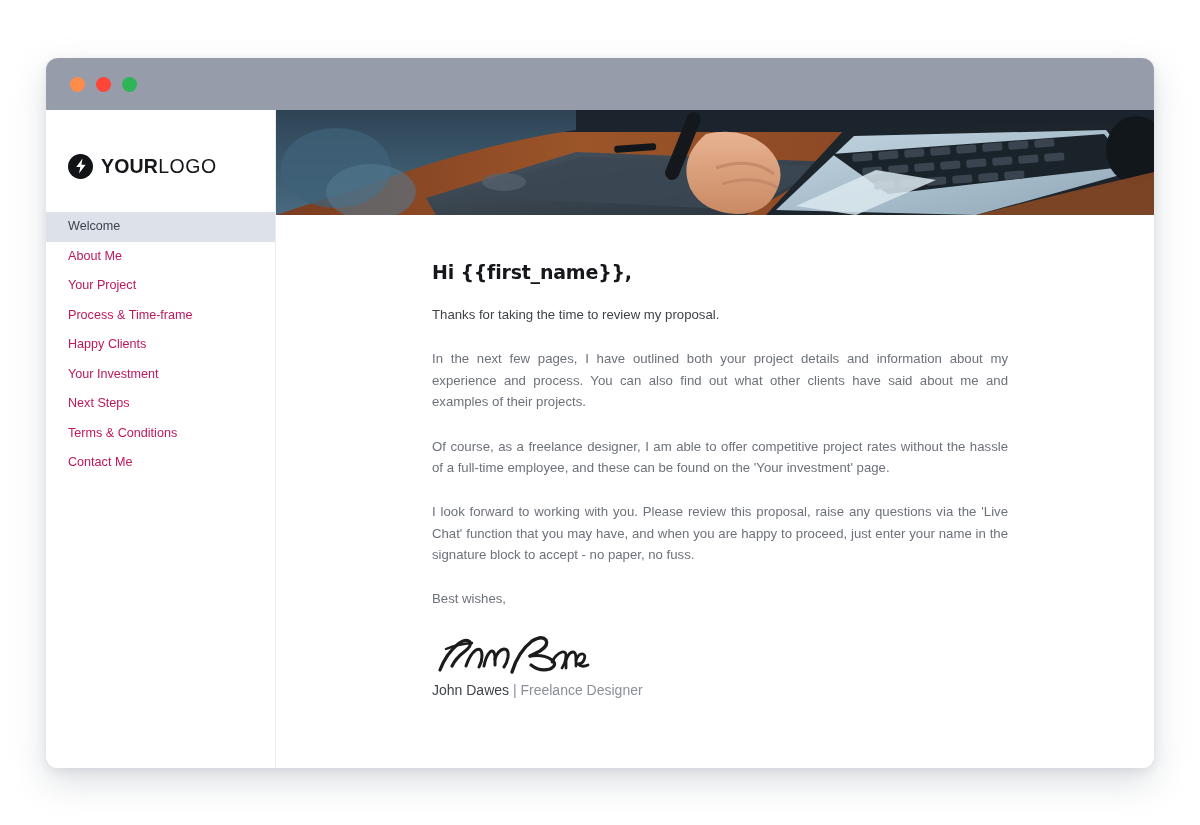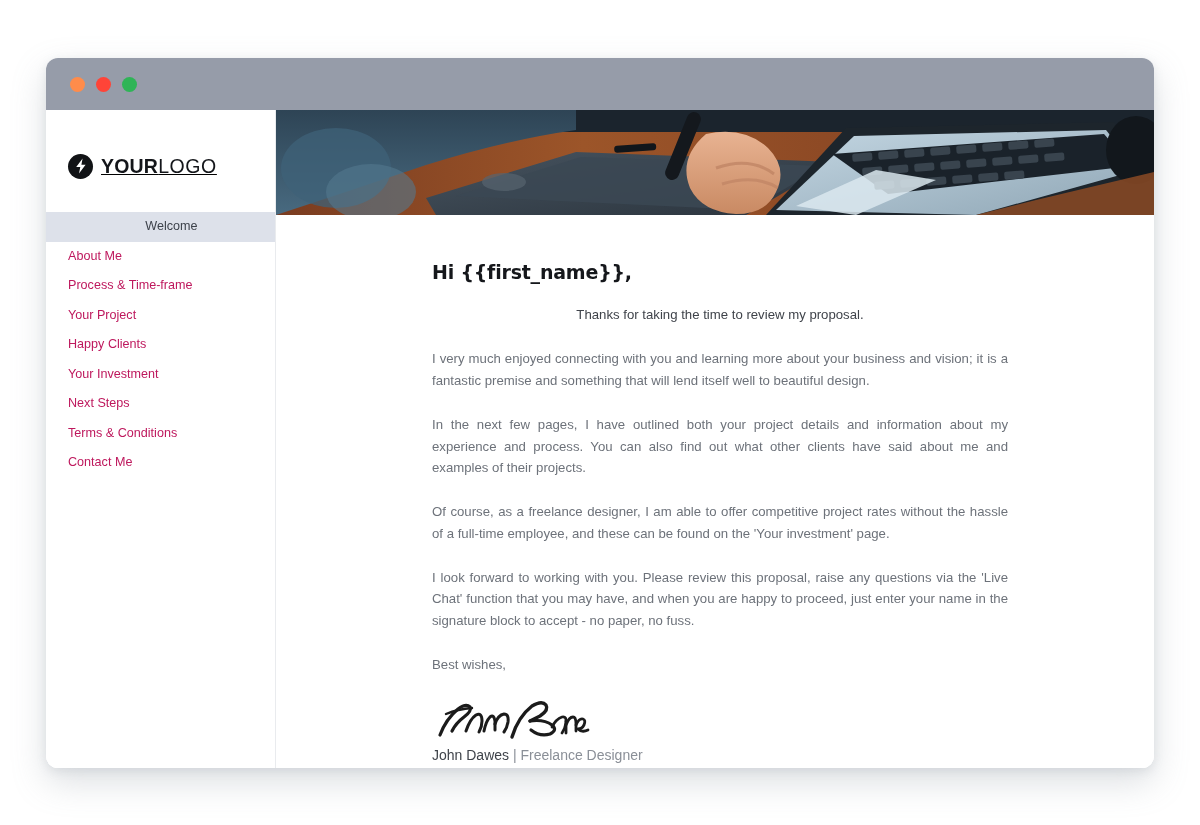--- a/index.html
+++ b/index.html
@@ -75,21 +75,20 @@
     border-right: 1px solid #e9ebee;
     box-sizing: border-box;
   }
   .logo {
     display: flex;
     align-items: center;
     gap: 8px;
     padding: 36px 0 0 22px;
     height: 40px;
     box-sizing: content-box;
-    text-decoration: underline;
   }
   .logo-mark {
     width: 25px;
     height: 25px;
     border-radius: 50%;
     background: #111316;
     display: flex;
     align-items: center;
     justify-content: center;
     flex: 0 0 auto;
@@ -113,21 +112,20 @@
     line-height: 29.5px;
     padding-left: 22px;
     font-size: 12.6px;
     color: #be185d;
     white-space: nowrap;
     cursor: pointer;
   }
   .nav-item.active {
     background: #dde1ea;
     color: #3d424b;
-    text-align: center;
   }
 
   
   .main {
     position: absolute;
     left: 230px;
     top: 0;
     right: 0;
     height: 100%;
     background: #ffffff;
@@ -154,21 +152,20 @@
     letter-spacing: -0.2px;
     color: #15171b;
     font-family: "DejaVu Sans", sans-serif;
   }
 
   .lead {
     margin: 0 0 23px 0;
     font-size: 13.2px;
     line-height: 1.55;
     color: #3f434a;
-    text-align: center;
   }
 
   .para {
     margin: 0 0 23px 0;
     font-size: 13.2px;
     line-height: 1.62;
     color: #6d727a;
     text-align: justify;
   }
 
@@ -221,22 +218,22 @@
             <svg width="14" height="16" viewBox="0 0 14 16" aria-hidden="true">
               <path d="M8.6 0.4 L2.2 9.0 L6.3 9.0 L5.0 15.6 L11.6 6.7 L7.4 6.7 Z" fill="#ffffff"></path>
             </svg>
           </span>
           <span class="logo-text"><span class="b">YOUR</span><span class="l">LOGO</span></span>
         </div>
 
         <div class="nav">
           <div class="nav-item active">Welcome</div>
           <div class="nav-item">About Me</div>
+          <div class="nav-item">Your Project</div>
           <div class="nav-item">Process &amp; Time-frame</div>
-          <div class="nav-item">Your Project</div>
           <div class="nav-item">Happy Clients</div>
           <div class="nav-item">Your Investment</div>
           <div class="nav-item">Next Steps</div>
           <div class="nav-item">Terms &amp; Conditions</div>
           <div class="nav-item">Contact Me</div>
         </div>
 
       </div>
 
       <div class="main">
@@ -312,21 +309,20 @@
             <path d="M760 90 L878 62 L878 105 L700 105 Z" fill="#8b4a25" opacity="0.85"></path>
           </svg>
         </div>
 
         <div class="doc">
 
           <h1>Hi {{first_name}},</h1>
 
           <p class="lead">Thanks for taking the time to review my proposal.</p>
 
-          <p class="para">I very much enjoyed connecting with you and learning more about your business and vision; it is a fantastic premise and something that will lend itself well to beautiful design.</p>
           <p class="para">In the next few pages, I have outlined both your project details and information about my experience and process. You can also find out what other clients have said about me and examples of their projects.</p>
           <p class="para">Of course, as a freelance designer, I am able to offer competitive project rates without the hassle of a full-time employee, and these can be found on the 'Your investment' page.</p>
           <p class="para">I look forward to working with you. Please review this proposal, raise any questions via the 'Live Chat' function that you may have, and when you are happy to proceed, just enter your name in the signature block to accept - no paper, no fuss.</p>
 
           <p class="closing">Best wishes,</p>
 
           <div class="sign-block">
             <div class="signature">
               <svg width="160" height="46" viewBox="0 0 160 46" aria-hidden="true">
                 <g fill="none" stroke="#1b1b1b" stroke-linecap="round" stroke-linejoin="round">

